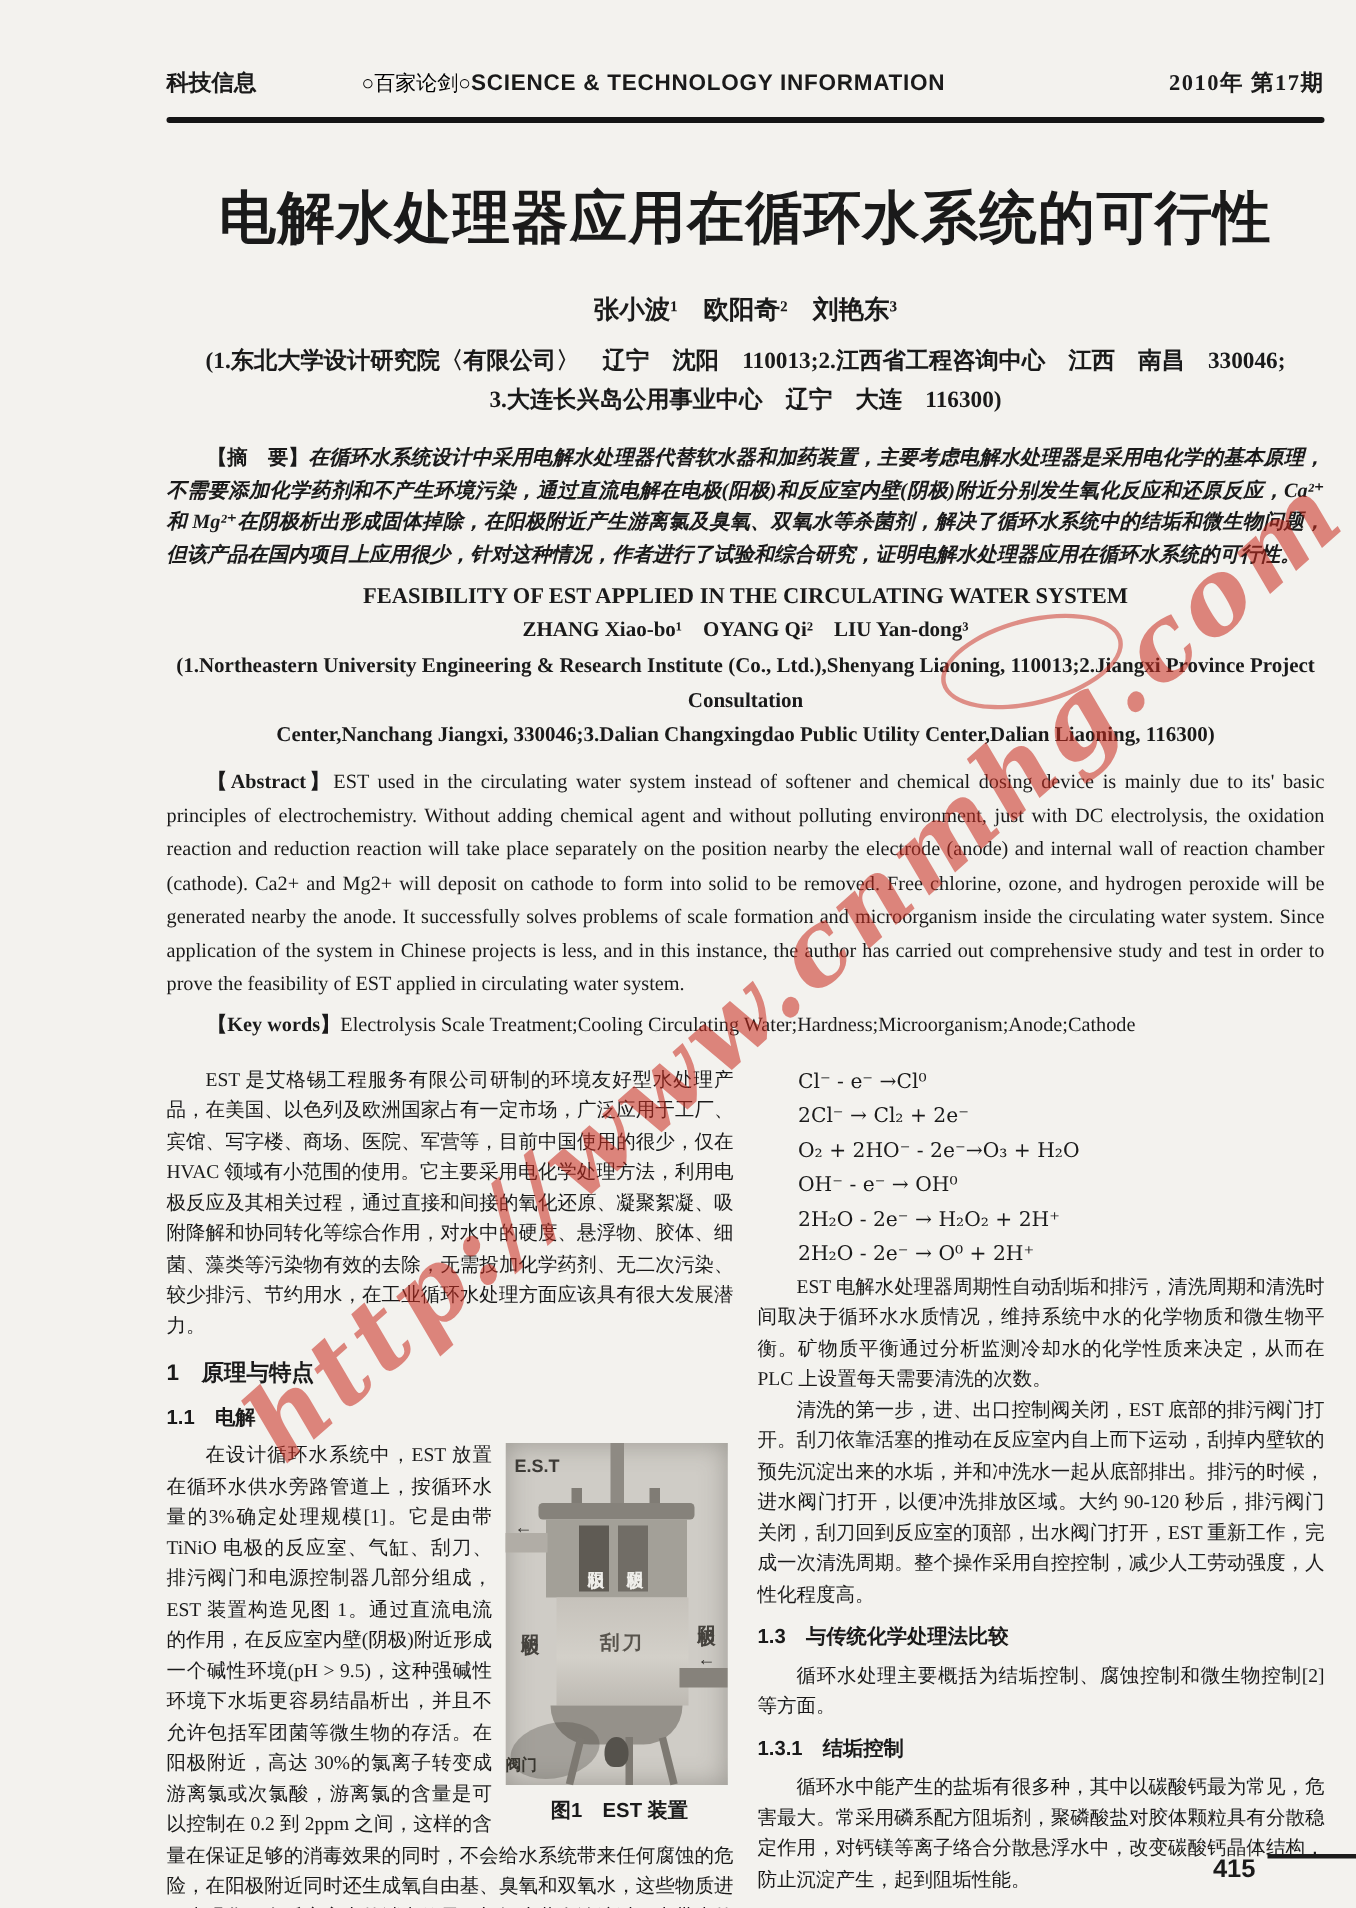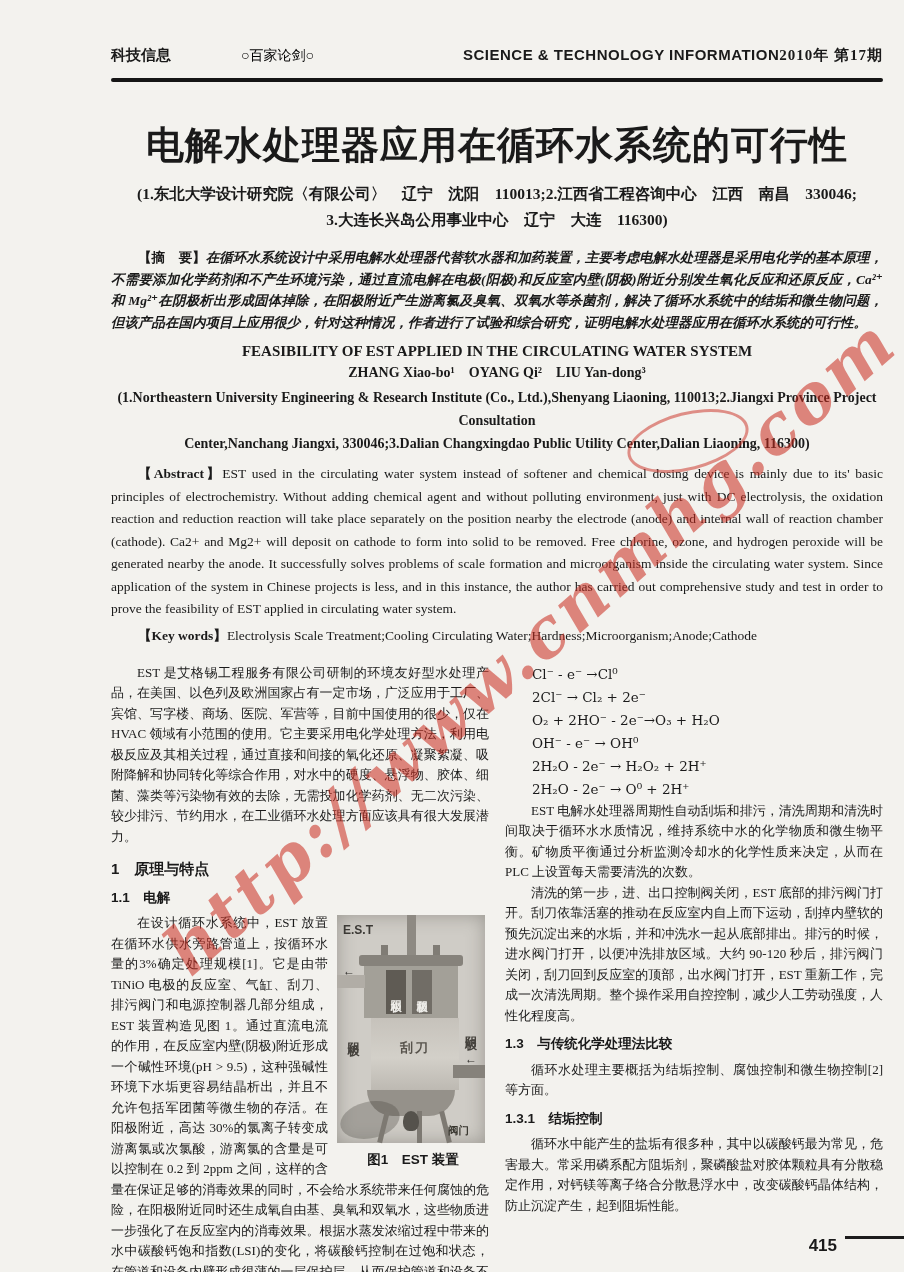--- a/index.html
+++ b/index.html
@@ -5,21 +5,21 @@
   html,body{margin:0;padding:0;background:#e8e7e4;}
   .page{
     position:relative;width:904px;height:1272px;margin:0 auto;
     background:#f3f2ee;overflow:hidden;
     font-family:"Liberation Serif","DejaVu Serif",serif;color:#1a1a1a;padding-left:37px;
   }
   .content{padding:46px 58px 0 74px;}
   
   .hdr{display:flex;align-items:baseline;font-size:15px;font-weight:bold;}
   .hdr .mark{font-weight:normal;font-size:14px;margin-left:70px;color:#000000;}
-  .hdr .jen{flex:1;text-align:right;font-family:"Liberation Sans",sans-serif;font-size:15px;letter-spacing:.5px;}
+  .hdr .jen{flex:1;text-align:left;font-family:"Liberation Sans",sans-serif;font-size:15px;letter-spacing:.5px;}
   .hdr .issue{letter-spacing:1px;}
   .rule{height:4px;background:#151515;margin-top:13px;border-radius:2px;}
   
   .title{margin-top:38px;text-align:center;font-size:38px;font-weight:bold;letter-spacing:1px;
          font-family:"Liberation Serif","DejaVu Serif",serif;}
   .authors{margin-top:24px;text-align:center;font-size:17px;font-weight:bold;}
   .affil{margin-top:10px;text-align:center;font-size:15.5px;font-weight:bold;line-height:26px;}
   .affil2{text-align:center;font-size:15.5px;font-weight:bold;line-height:26px;}
   
   .abs-cn{margin:14px 0 0;font-size:13.5px;line-height:21.5px;text-align:justify;
@@ -55,21 +55,21 @@
   .inpipe{position:absolute;left:0;top:60px;width:28px;height:13px;background:#b1ada6;}
   .outpipe{position:absolute;right:0;top:150px;width:32px;height:13px;background:#86827b;}
   .arrow{position:absolute;font-size:12px;font-weight:bold;color:#2e2c29;}
   .body-cyl{position:absolute;left:34px;top:103px;width:88px;height:72px;
             background:linear-gradient(180deg,#c6c2bb,#d3d0c9 55%,#bdb9b2);}
   .scraper{position:absolute;left:0;right:0;top:20px;text-align:center;font-size:13px;font-weight:bold;color:#57534c;letter-spacing:2px;}
   .vlabel{position:absolute;writing-mode:vertical-rl;text-orientation:upright;font-size:12px;font-weight:bold;color:#45423d;letter-spacing:2px;}
   .dome{position:absolute;left:30px;top:175px;width:88px;height:26px;background:#95918a;border-radius:0 0 46px 46px;}
   .leg{position:absolute;top:196px;width:5px;height:32px;background:#7d7972;}
   .valve{position:absolute;left:66px;top:196px;width:16px;height:20px;background:#55524c;border-radius:50% 50% 40% 40%;}
-  .valve-label{position:absolute;left:0;right:16px;top:206px;text-align:right;font-size:10.5px;font-weight:bold;color:#38362f;}
+  .valve-label{position:absolute;left:0;right:4px;top:206px;text-align:left;font-size:10.5px;font-weight:bold;color:#38362f;}
   .shadow{position:absolute;left:4px;top:186px;width:58px;height:38px;background:rgba(70,68,62,.32);border-radius:50%;transform:skewX(-18deg);}
   .figcap{margin-top:7px;text-align:center;font-family:"Liberation Sans",sans-serif;font-weight:bold;font-size:13.5px;}
   
   .wm-url{position:absolute;left:148px;top:930px;z-index:5;pointer-events:none;
           font-family:"DejaVu Serif",serif;font-style:italic;font-weight:bold;
           font-size:68px;letter-spacing:4px;color:rgba(201,42,30,.55);
           transform:rotate(-41.5deg);transform-origin:0 0;white-space:nowrap;}
   .wm-circle{position:absolute;left:626px;top:412px;width:118px;height:52px;z-index:5;pointer-events:none;
              border:3px solid rgba(201,42,30,.5);border-radius:50%;transform:rotate(-14deg);}
   
@@ -85,20 +85,21 @@
 
     <div class="hdr">
       <span>科技信息</span>
       <span class="mark">○百家论剑○</span>
       <span class="jen">SCIENCE &amp; TECHNOLOGY INFORMATION</span>
       <span class="issue">2010年  第17期</span>
     </div>
     <div class="rule"></div>
 
     <div class="title">电解水处理器应用在循环水系统的可行性</div>
+    <div class="authors">张小波¹　欧阳奇²　刘艳东³</div>
     <div class="affil">(1.东北大学设计研究院〈有限公司〉　辽宁　沈阳　110013;2.江西省工程咨询中心　江西　南昌　330046;</div>
     <div class="affil2">3.大连长兴岛公用事业中心　辽宁　大连　116300)</div>
 
     <p class="abs-cn"><span class="blabel">【摘　要】</span><span>在循环水系统设计中采用电解水处理器代替软水器和加药装置，主要考虑电解水处理器是采用电化学的基本原理，不需要添加化学药剂和不产生环境污染，通过直流电解在电极(阳极)和反应室内壁(阴极)附近分别发生氧化反应和还原反应，Ca²⁺和 Mg²⁺在阴极析出形成固体掉除，在阳极附近产生游离氯及臭氧、双氧水等杀菌剂，解决了循环水系统中的结垢和微生物问题，但该产品在国内项目上应用很少，针对这种情况，作者进行了试验和综合研究，证明电解水处理器应用在循环水系统的可行性。</span></p>
 
     <div class="en-title">FEASIBILITY OF EST APPLIED IN THE CIRCULATING WATER SYSTEM</div>
     <div class="en-authors">ZHANG Xiao-bo¹　OYANG Qi²　LIU Yan-dong³</div>
     <div class="en-affil">
       <div>(1.Northeastern University Engineering &amp; Research Institute (Co., Ltd.),Shenyang Liaoning, 110013;2.Jiangxi Province Project Consultation</div>
       <div>Center,Nanchang Jiangxi, 330046;3.Dalian Changxingdao Public Utility Center,Dalian Liaoning, 116300)</div>

